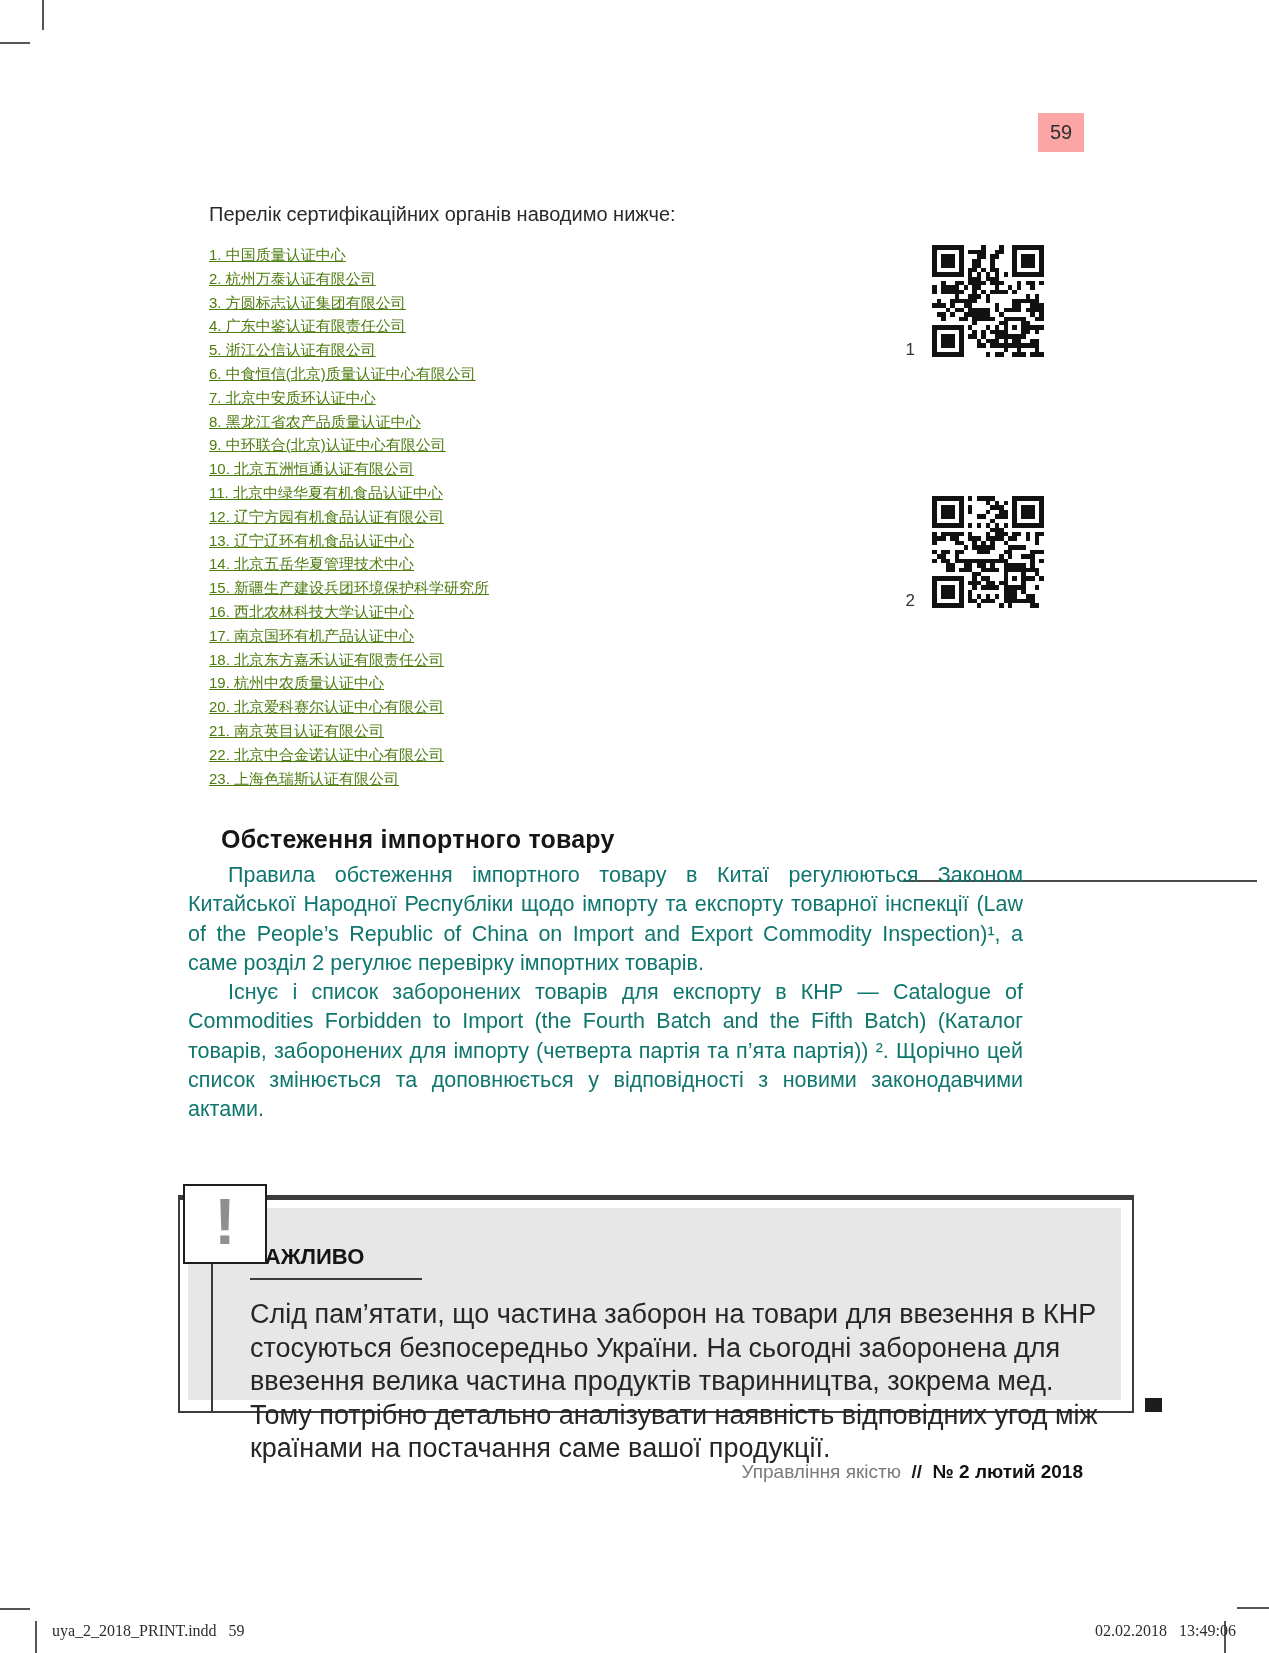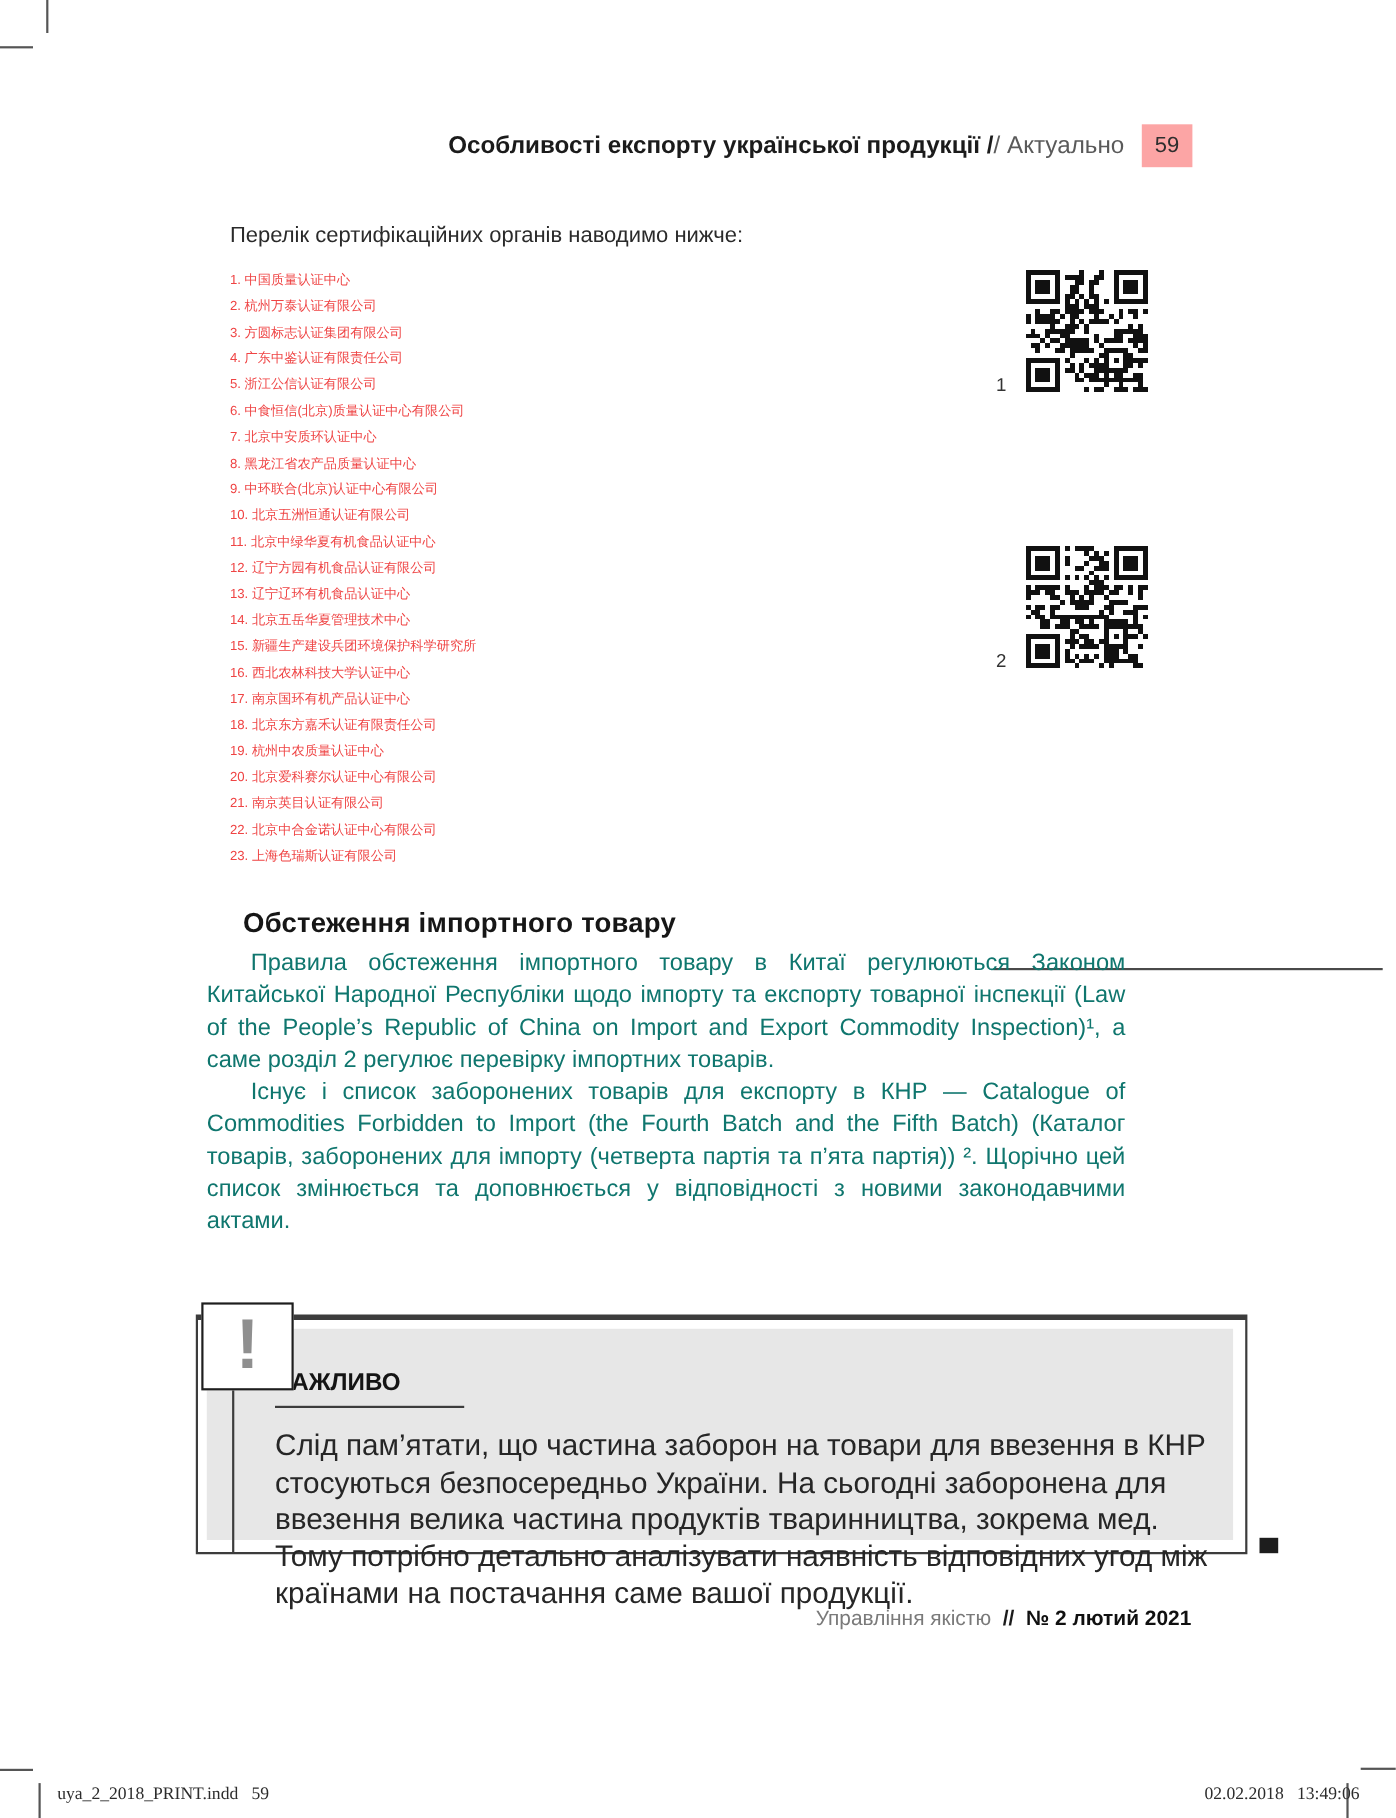--- a/index.html
+++ b/index.html
@@ -19,23 +19,24 @@
   .page-badge{
     position:absolute;left:1038px;top:113px;width:46px;height:39px;
     background:#fca5a5;color:#2e2e2e;font-size:20px;
     display:flex;align-items:center;justify-content:center;
   }
   
   .cert-block{position:absolute;left:209px;top:203px;width:720px;}
   .cert-intro{font-size:20px;color:#2a2a2a;margin:0 0 17px 0;}
   .cert-list{list-style:none;margin:0;padding:0;}
   .cert-list li{
-    font-size:12px;line-height:23.8px;color:#ef4444;
+    font-size:15px;line-height:23.8px;color:#4d7c0f;
     font-family:"Liberation Sans","DejaVu Sans",sans-serif;
     white-space:nowrap;
+    text-decoration:underline;
   }
   
   .qr-box{position:absolute;width:120px;height:125px;background:#fff;padding:0;}
   .qr-box svg{display:block;width:120px;height:120px;}
   .qr-label{position:absolute;width:20px;text-align:right;font-size:17px;color:#333;}
   
   .section-heading{
     position:absolute;left:209px;top:813px;margin:12px;
     font-size:25px;font-weight:bold;color:#161616;letter-spacing:0.2px;
   }
@@ -97,21 +98,20 @@
 
 <div class="page">
 
   <div class="mark" style="left:42px;top:0;width:2px;height:30px;"></div>
   <div class="mark" style="left:0;top:42px;width:30px;height:2px;"></div>
   <div class="mark" style="left:0;top:1608px;width:30px;height:2px;"></div>
   <div class="mark" style="left:35px;top:1621px;width:2px;height:32px;"></div>
   <div class="mark" style="left:1237px;top:1607px;width:32px;height:2px;"></div>
   <div class="mark" style="left:1224px;top:1621px;width:2px;height:32px;"></div>
 
-  <div class="header-line"><span class="header-strong">Особливості експорту української продукції /</span><span class="header-light">/ Актуально</span></div>
   <div class="page-badge">
     <span>59</span>
   </div>
 
   <div class="cert-block">
     <p class="cert-intro">Перелік сертифікаційних органів наводимо нижче:</p>
     <ol class="cert-list" id="cert-list">
         <li>1. 中国质量认证中心</li>
         <li>2. 杭州万泰认证有限公司</li>
         <li>3. 方圆标志认证集团有限公司</li>
@@ -790,18 +790,18 @@
       <h3 class="imp-title">ВАЖЛИВО</h3>
       <p class="imp-text">Слід пам’ятати, що частина заборон на товари для ввезення в КНР стосуються безпосередньо України. На сьогодні заборонена для ввезення велика частина продуктів тваринництва, зокрема мед. Тому потрібно детально аналізувати наявність відповідних угод між країнами на постачання саме вашої продукції.</p>
     </div>
   </div>
   <div class="imp-icon">
       <span>!</span>
     </div>
   <div class="imp-tail"></div>
   <div class="end-square"></div>
 
-  <div class="footer-line"><span class="footer-journal">Управління якістю</span><span class="footer-sep">  </span><span class="footer-sep">//</span><span class="footer-issue">  </span><span class="footer-issue">№ 2 лютий 2021</span></div>
+  <div class="footer-line"><span class="footer-journal">Управління якістю</span><span class="footer-sep">  </span><span class="footer-sep">//</span><span class="footer-issue">  </span><span class="footer-issue">№ 2 лютий 2018</span></div>
 
   <div class="slug slug-left">uya_2_2018_PRINT.indd   59</div>
   <div class="slug slug-right">02.02.2018   13:49:06</div>
 
 </div>
 
 </body></html>

